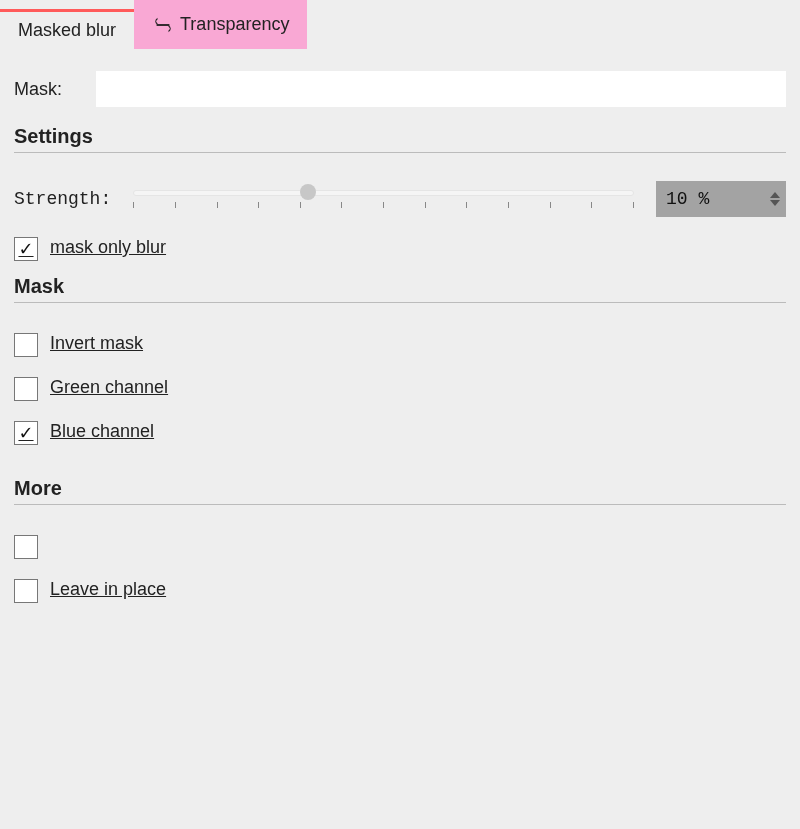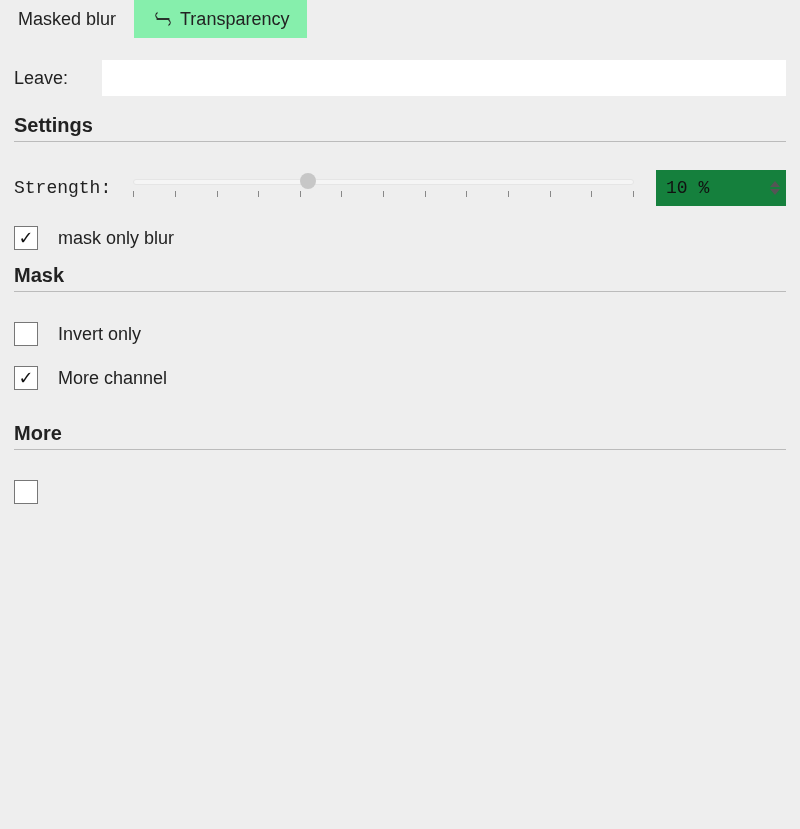--- a/index.html
+++ b/index.html
@@ -14,26 +14,27 @@
       display: flex;
       background: #eeeeee;
     }
     .tab {
       display: flex;
       align-items: center;
       gap: 6px;
       padding: 8px 18px;
       cursor: pointer;
       color: #222;
-      background: #86efac;
+      background: #f9a8d4;
     }
     .tab.active {
       background: #eeeeee;
       color: #222;
       position: relative;
+      margin-top: 12px;
     }
     .tab.active::before {
       content: "";
       position: absolute;
       top: -3px;
       left: 0;
       right: 0;
       height: 3px;
       background: #ff5a5a;
     }
@@ -108,21 +109,21 @@
       justify-content: space-between;
     }
     .slider-ticks span {
       width: 1px;
       height: 6px;
       background: #888;
     }
     .spinner {
       display: flex;
       align-items: center;
-      background: #15803d;
+      background: #a3a3a3;
       height: 36px;
       padding: 0 6px 0 10px;
       min-width: 130px;
       justify-content: space-between;
     }
     .spinner-value {
       font-size: 18px;
       color: #111;
     }
     .spinner-buttons {
@@ -134,23 +135,24 @@
     .spinner-buttons div {
       width: 0; height: 0;
       border-left: 5px solid transparent;
       border-right: 5px solid transparent;
       cursor: pointer;
     }
     .spinner-up { border-bottom: 6px solid #555; }
     .spinner-down { border-top: 6px solid #555; }
     .checkbox-row {
       display: flex;
-      align-items: center;
-      gap: 20px;
+      align-items: flex-start;
+      gap: 12px;
       padding: 10px 14px;
+      text-decoration: underline;
     }
     .checkbox {
       width: 24px;
       height: 24px;
       border: 1px solid #777;
       background: #fff;
       display: inline-flex;
       align-items: center;
       justify-content: center;
       cursor: pointer;
@@ -183,21 +185,21 @@
           <path fill="#222" d="M6 4 Q1 8 6 12 L6 10 Q3 8 6 6 Z"></path>
           <path fill="#222" d="M18 12 Q23 16 18 20 L18 18 Q21 16 18 14 Z"></path>
           <rect x="5" y="11" width="14" height="2" fill="#222"></rect>
         </svg>
     </span>
     <span>Transparency</span>
   </div>
 </div>
 
 <div class="name-row">
-  <span>Leave:</span>
+  <span>Mask:</span>
   <input type="text" value="" style="">
 </div>
 
 <div class="section-header">Settings</div>
 
 <div class="slider-row">
   <span>Strength:</span>
   <div class="slider-wrap">
     <div class="slider-track"></div>
     <div class="slider-thumb"></div>
@@ -229,27 +231,35 @@
 <div class="checkbox-row">
   <span class="checkbox checked"></span>
   <span class="checkbox-label">mask only blur</span>
 </div>
 
 <div class="section-header">Mask</div>
 
 <div class="group">
   <div class="checkbox-row">
     <span class="checkbox"></span>
-    <span class="checkbox-label">Invert only</span>
+    <span class="checkbox-label">Invert mask</span>
+  </div>
+  <div class="checkbox-row">
+    <span class="checkbox"></span>
+    <span class="checkbox-label">Green channel</span>
   </div>
   <div class="checkbox-row">
     <span class="checkbox checked"></span>
-    <span class="checkbox-label">More channel</span>
+    <span class="checkbox-label">Blue channel</span>
   </div>
 </div>
 
 <div class="section-header">More</div>
 
 <div class="group">
   <div class="checkbox-row">
     <span class="checkbox"></span>
   </div>
+  <div class="checkbox-row">
+    <span class="checkbox"></span>
+    <span class="checkbox-label">Leave in place</span>
+  </div>
 </div>
 
 </body></html>

